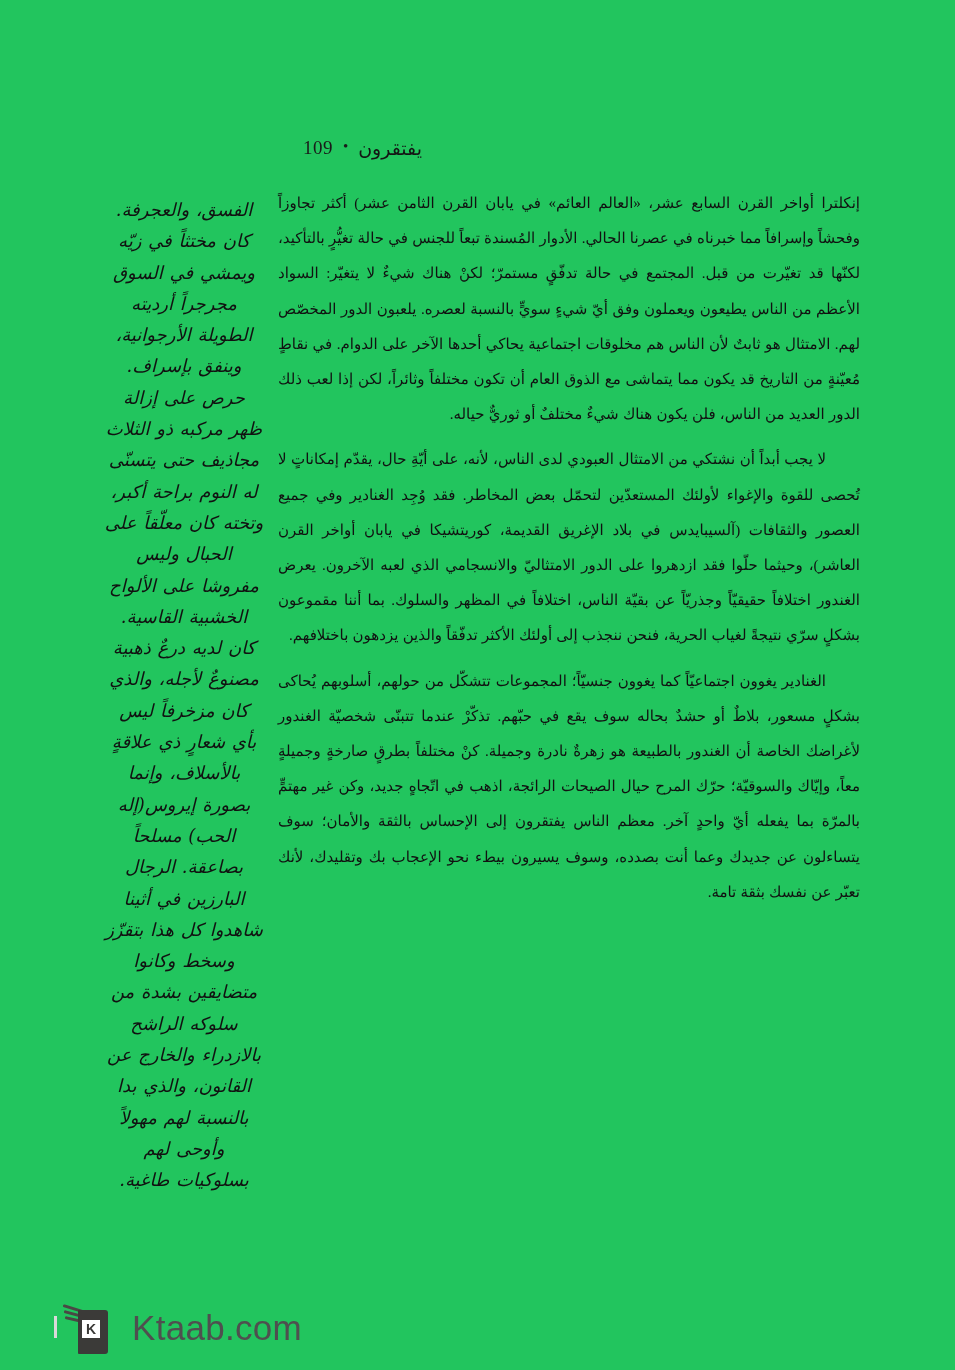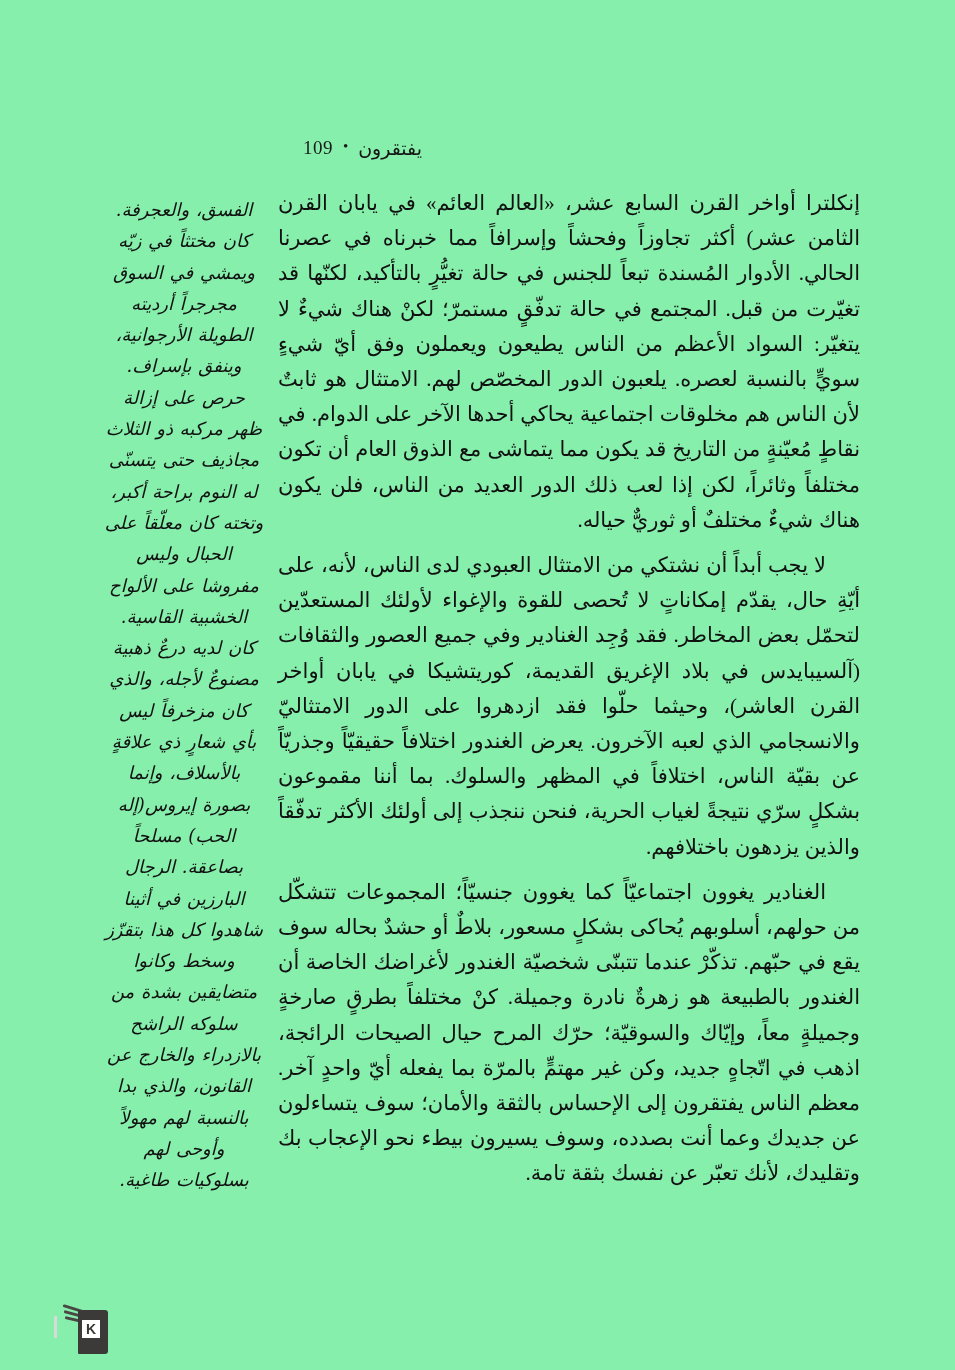--- a/index.html
+++ b/index.html
@@ -8,21 +8,21 @@
     padding: 0;
     background: #ffffff;
   }
   body {
     font-family: "Liberation Serif", "DejaVu Serif", serif;
   }
   .page {
     position: relative;
     width: 955px;
     height: 1370px;
-    background: #86efac;
+    background: #22c55e;
     overflow: hidden;
     box-sizing: border-box;
     padding-left: 12px;
   }
 
   
   .running-header {
     position: absolute;
     top: 134px;
     left: 122px;
@@ -69,21 +69,21 @@
     top: 0;
     right: 0;
     width: 582px;
     direction: rtl;
     text-align: justify;
     text-justify: inter-word;
   }
   .main-column p {
     margin: 0 0 10px 0;
     font-family: "Liberation Serif", "DejaVu Serif", serif;
-    font-size: 21px;
+    font-size: 15px;
     line-height: 35.2px;
     color: #111111;
     text-indent: 34px;
     text-align: justify;
     -webkit-hyphens: none;
     hyphens: none;
     word-spacing: 0.5px;
   }
   .main-column p.no-indent {
     text-indent: 0;
@@ -219,15 +219,16 @@
     <span class="edge-tick"></span>
     <span class="logo-book">
       <span class="pages">
         <span></span>
           <span></span>
           <span></span>
       </span>
       <span class="cover"></span>
       <span class="k-box">K</span>
     </span>
+    <span class="site-name">Ktaab.com</span>
   </div>
 
 </div>
 
 </body></html>

